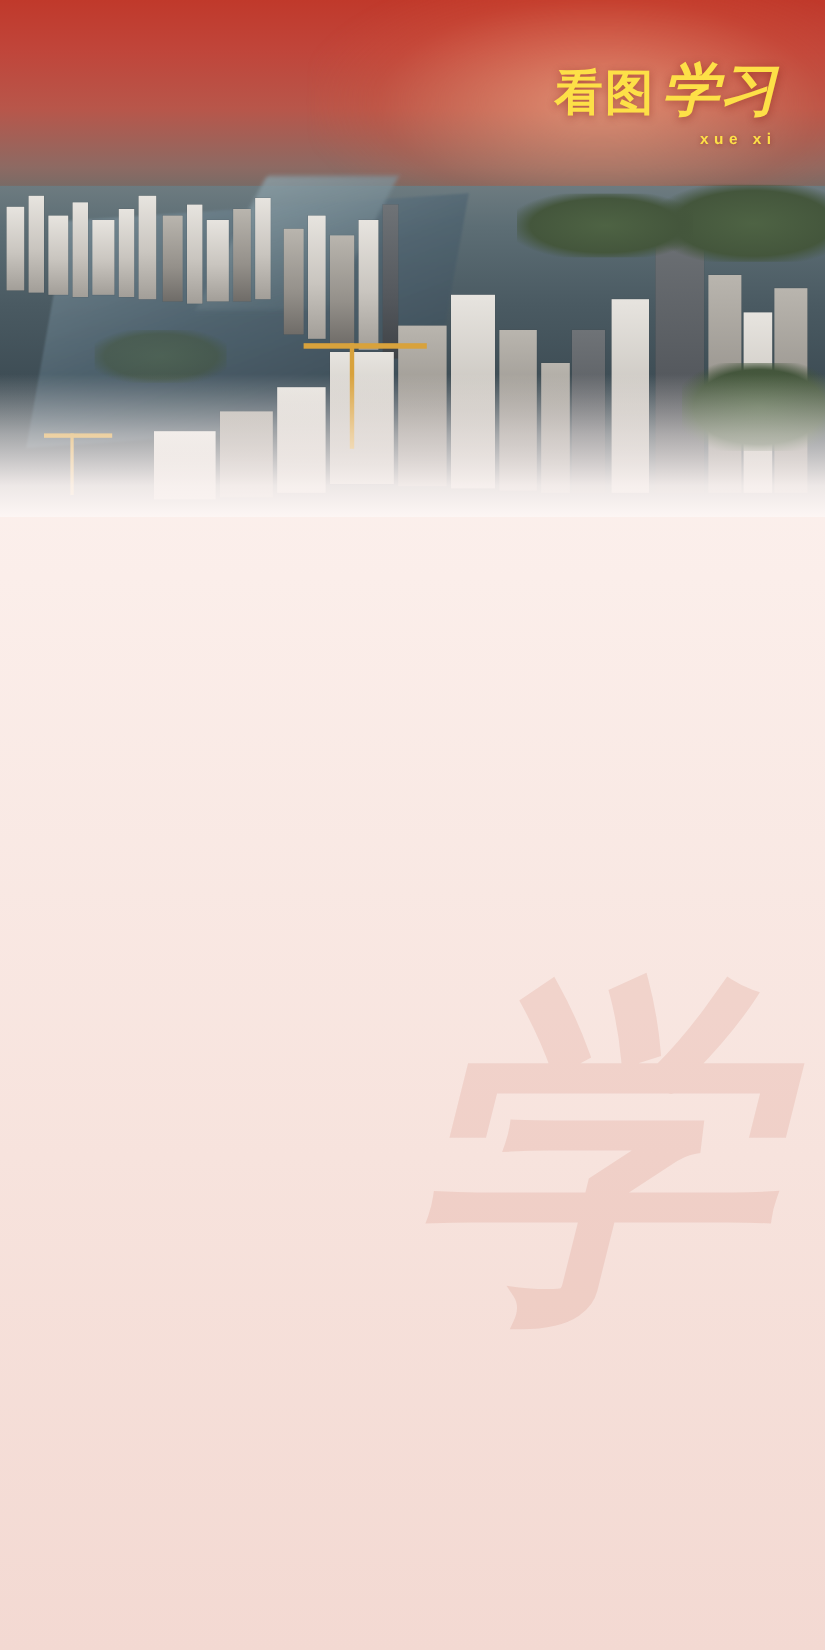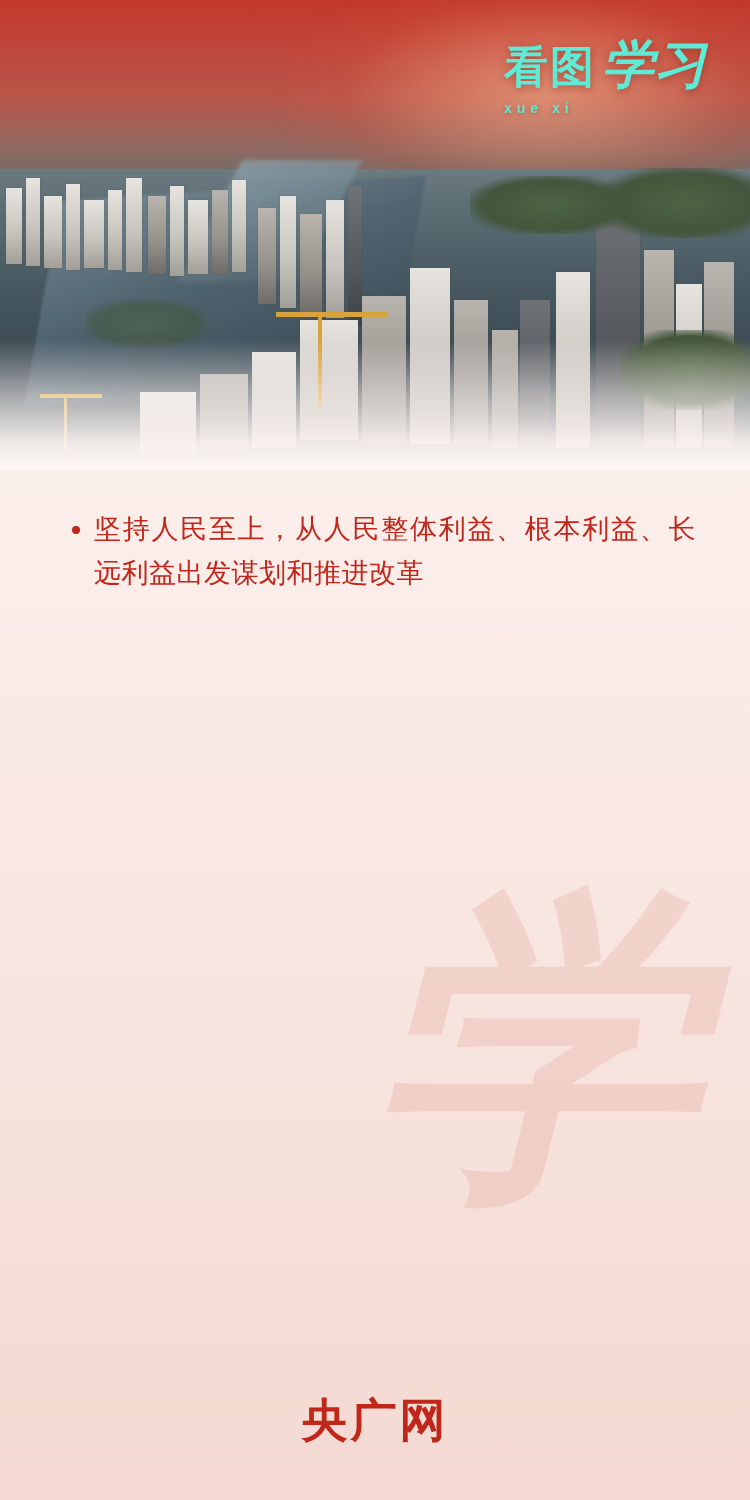--- a/index.html
+++ b/index.html
@@ -104,23 +104,23 @@
   }
   .crane {
     position: absolute;
     background: #d8a23c;
   }
 
   
   .logo {
     position: absolute;
     right: 44px;
-    top: 38px;
-    text-align: left;
-    color: #5eead4;
+    top: 56px;
+    text-align: right;
+    color: #fde047;
     z-index: 6;
   }
   .logo-main {
     font-size: 44px;
     font-weight: 700;
     letter-spacing: 2px;
     line-height: 1;
     text-shadow: 0 2px 8px rgba(120,20,10,.45);
     white-space: nowrap;
   }
@@ -279,21 +279,17 @@
     <div class="logo">
       <div class="logo-main"><span>看图</span><span class="cursive">学习</span></div>
       <div class="logo-pinyin">xue xi</div>
     </div>
   </div>
 
   <div class="watermark">学</div>
 
   <div class="content">
     <ul class="points">
-      <li>坚持人民至上，从人民整体利益、根本利益、长远利益出发谋划和推进改革</li>
     </ul>
   </div>
 
-  <div class="footer">
-    <span class="footer-logo">央广网</span>
-  </div>
 
 </div>
 
 </body></html>

